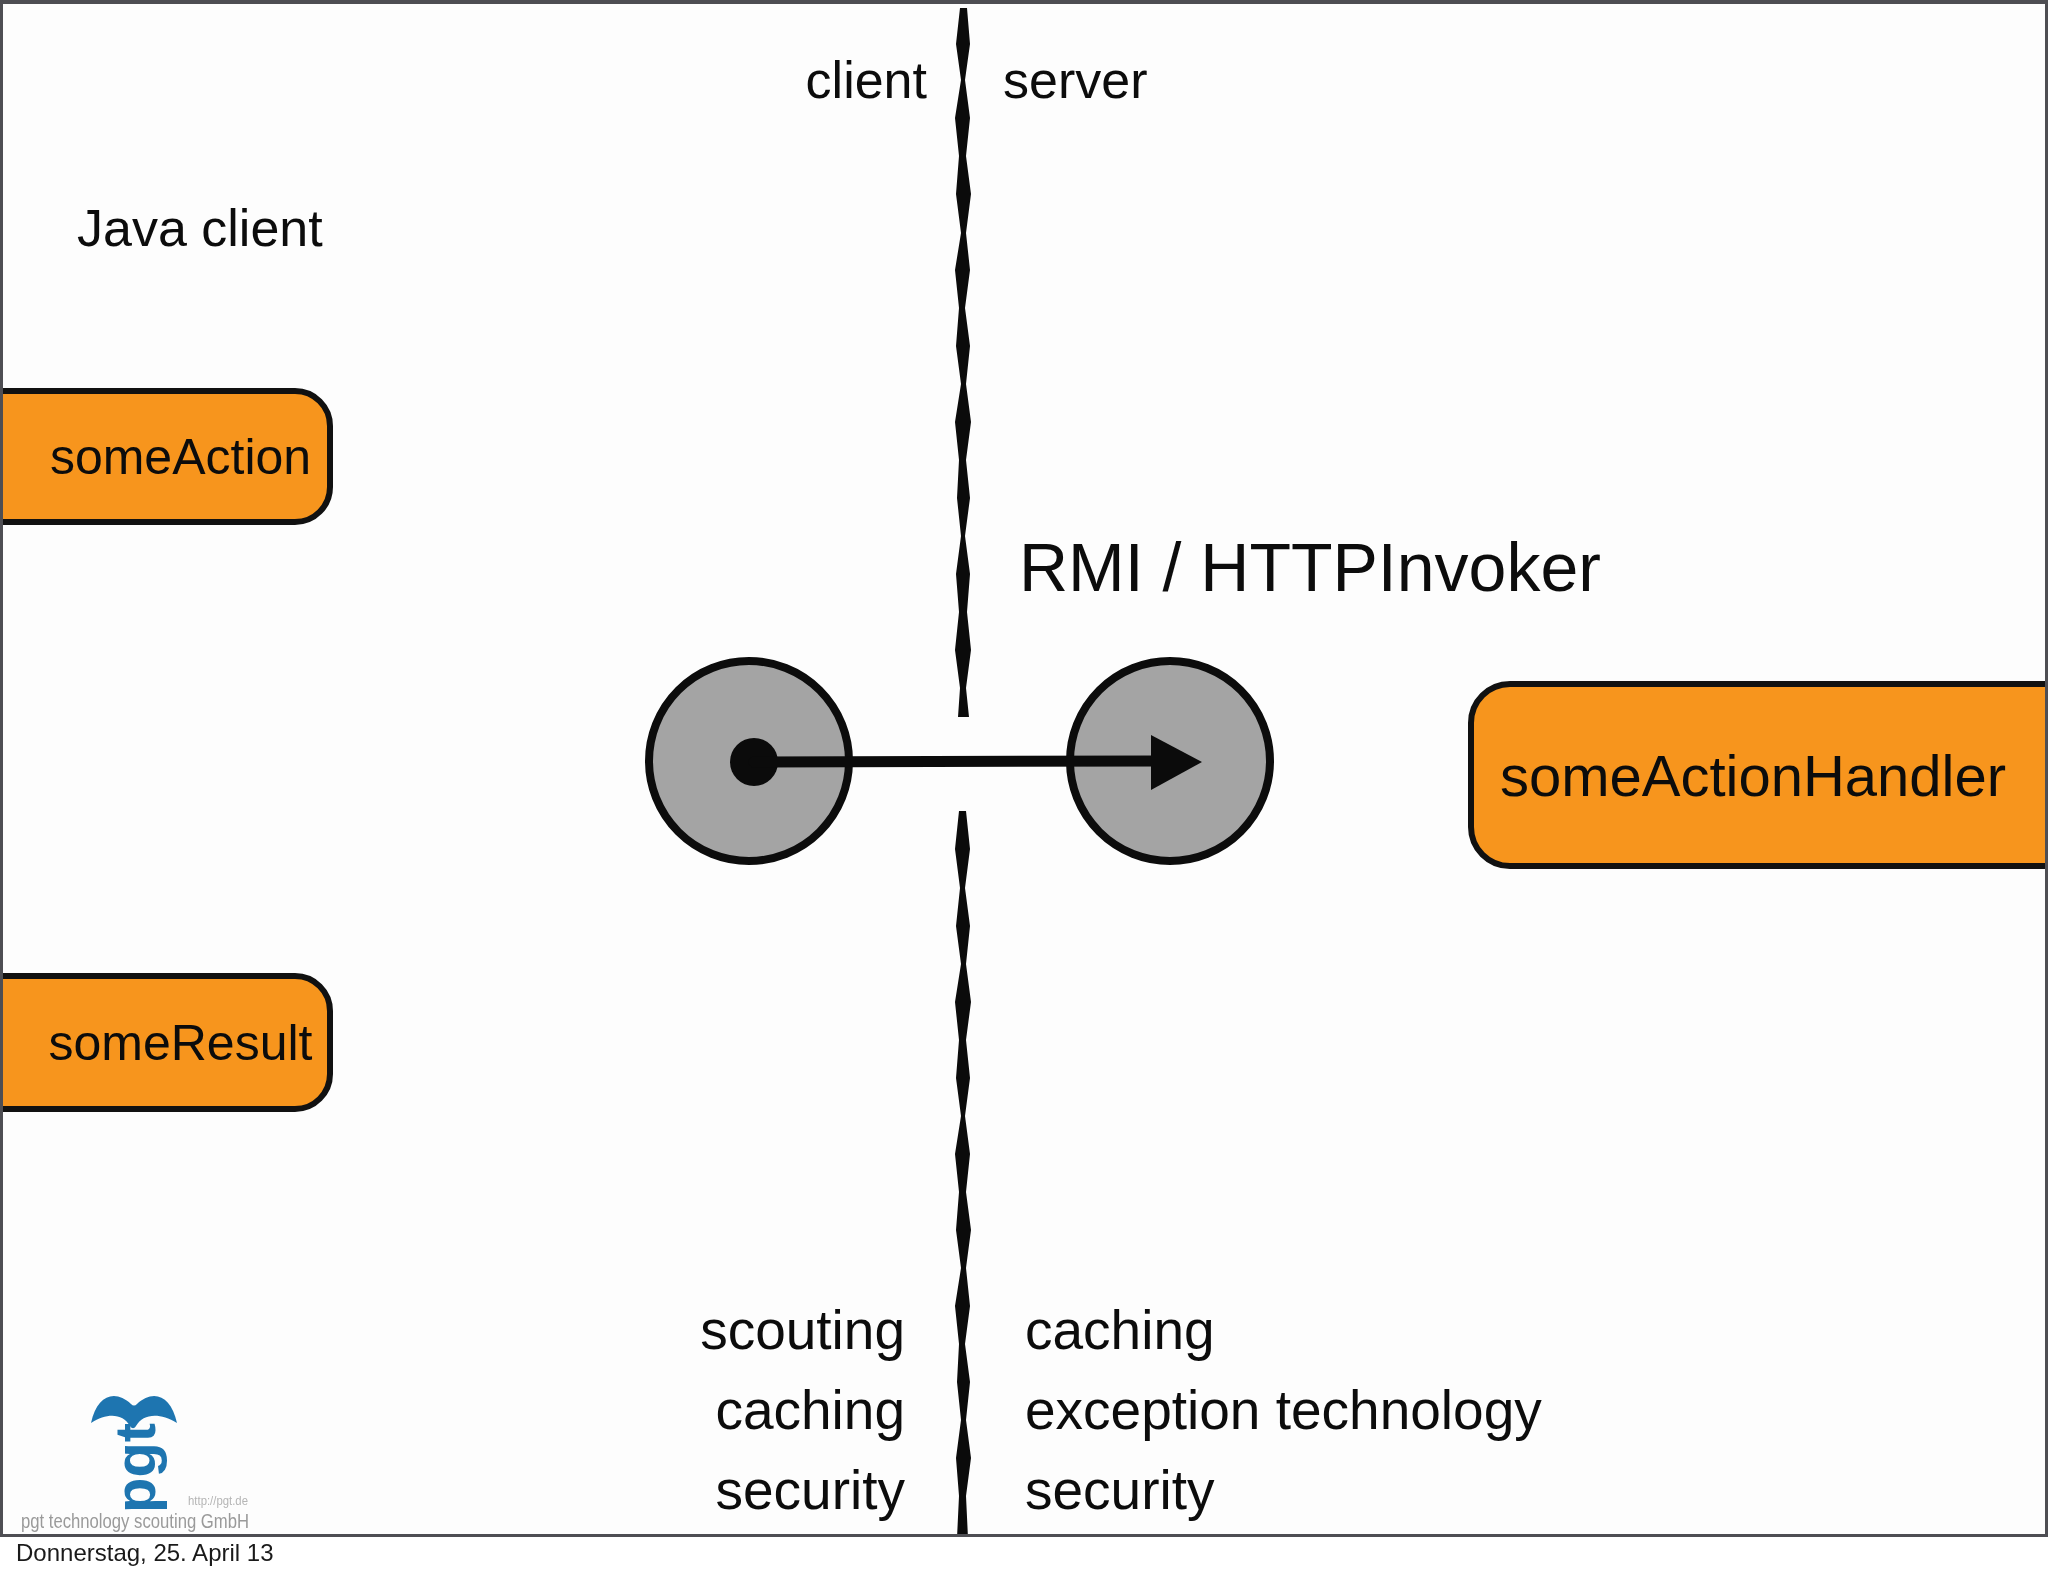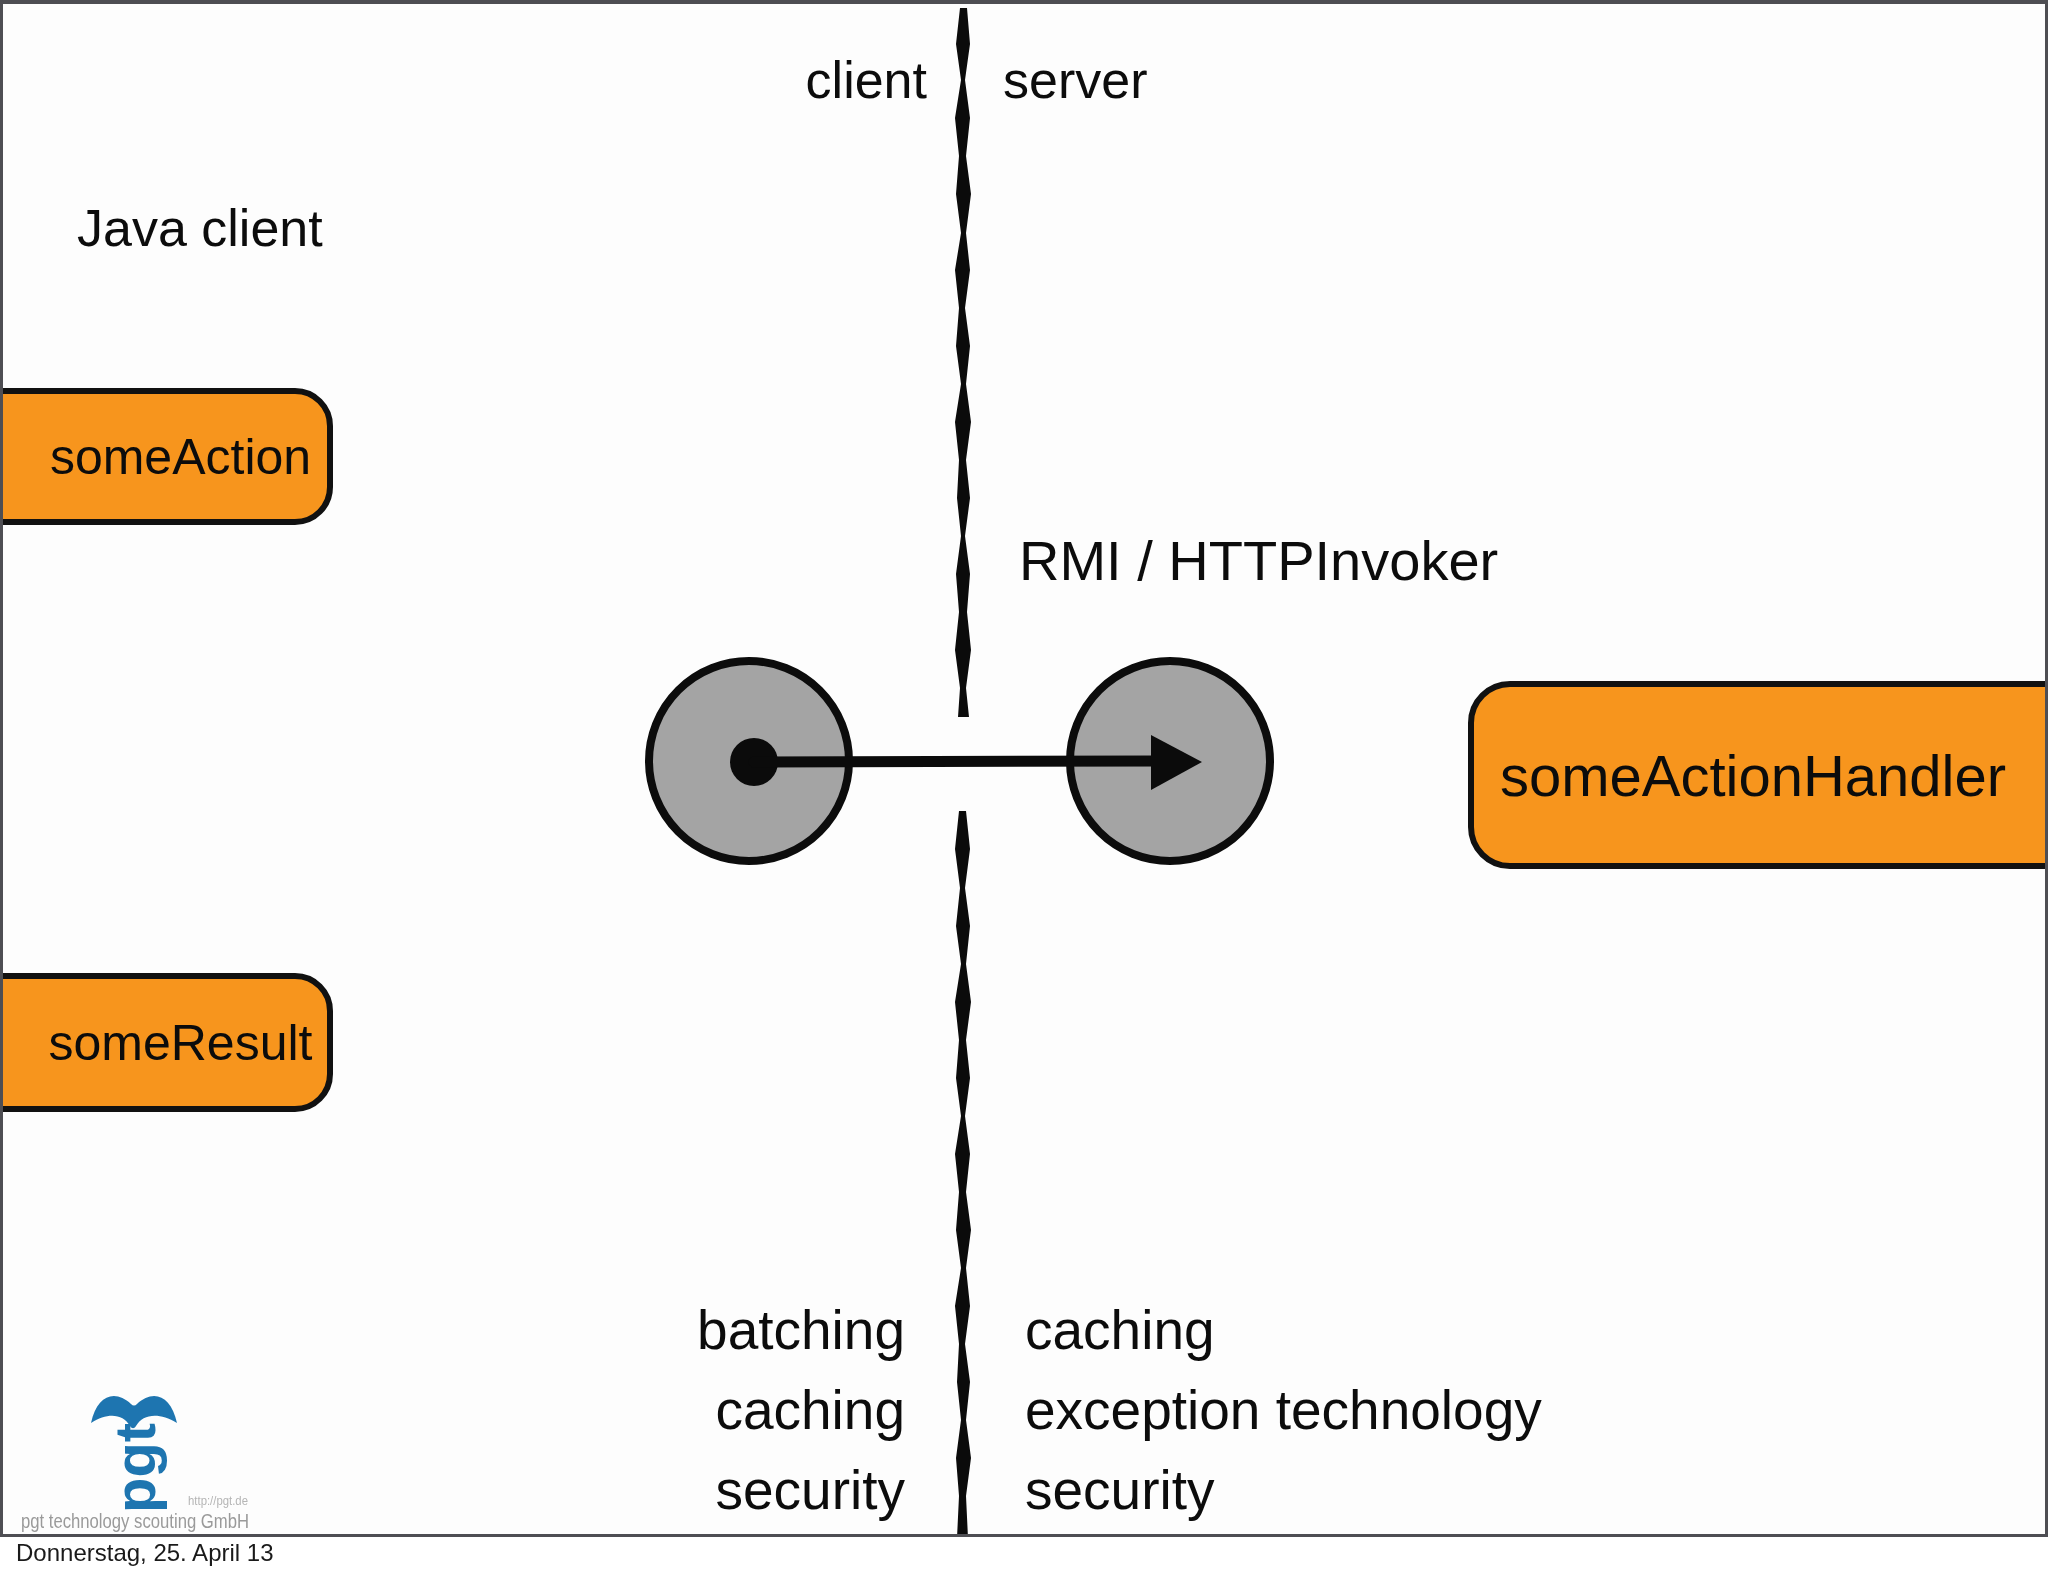--- a/index.html
+++ b/index.html
@@ -13,21 +13,21 @@
     border-top:4px solid #4e4e53;border-left:3px solid #4e4e53;
     border-right:3px solid #4e4e53;border-bottom:3px solid #4e4e53;
     overflow:hidden;
     padding-left:12px;
   }
   .abs{position:absolute;}
   .lbl{white-space:nowrap;line-height:1.1;}
   #client-label{left:674px;top:48px;width:250px;text-align:right;font-size:52px;}
   #server-label{left:1000px;top:48px;font-size:52px;}
   #java-client-label{left:74px;top:196px;font-size:52px;}
-  #rmi-label{left:1016px;top:526px;font-size:56px;}
+  #rmi-label{left:1016px;top:526px;font-size:68px;}
 
   .obox{
     box-sizing:border-box;background:var(--orange);
     border:6px solid #111;border-radius:38px;
     display:flex;align-items:center;justify-content:center;
     font-size:50px;
   }
   #box-someaction{left:-45px;top:384px;width:375px;height:137px;padding-left:70px;}
   #box-someresult{left:-45px;top:969px;width:375px;height:139px;padding-left:70px;}
   #box-handler{left:1465px;top:677px;width:625px;height:188px;border-radius:42px;
@@ -84,21 +84,21 @@
     <div id="circle-server" class="abs node-circle"></div>
 
     <svg id="arrow-svg" class="abs" width="620" height="216" viewBox="0 0 620 216">
       <circle cx="111" cy="108" r="24" fill="#0b0b0b"></circle>
       <path d="M 111,104 L 520,102 L 519,112 L 111,112 Z" fill="#0b0b0b"></path>
       <line x1="111" y1="108" x2="516" y2="107" stroke="#0b0b0b" stroke-width="11" stroke-linecap="round"></line>
       <polygon points="508,81 508,136 559,108" fill="#0b0b0b"></polygon>
     </svg>
 
     <div id="list-client-side" class="abs list">
-      <div>batching</div>
+      <div>scouting</div>
       <div>caching</div>
       <div>security</div>
     </div>
     <div id="list-server-side" class="abs list">
       <div>caching</div>
       <div>exception technology</div>
       <div>security</div>
     </div>
 
     <svg id="logo-svg" class="abs" width="270" height="152" viewBox="0 0 270 152">

